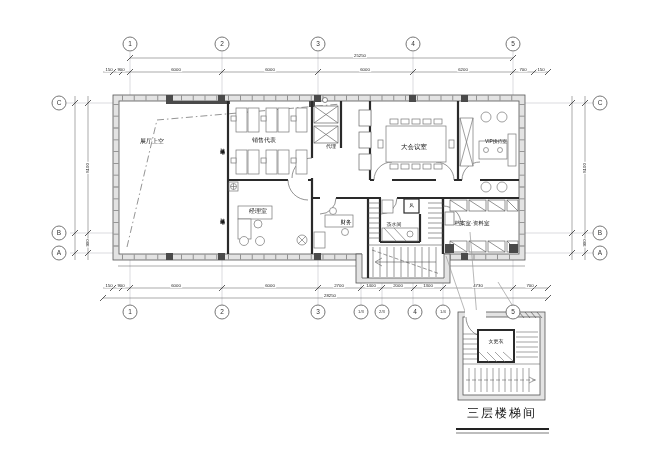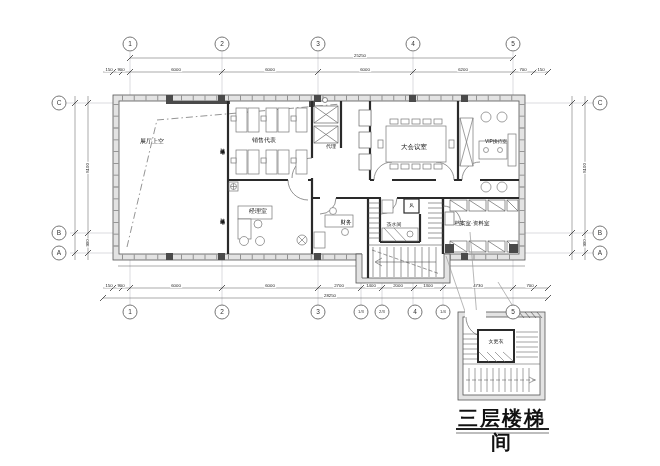--- a/index.html
+++ b/index.html
@@ -12,21 +12,21 @@
   .bub.frac{font-size:4.2px;}
   .lbl{position:absolute;transform:translate(-50%,-50%);font-size:6px;color:#111;
        white-space:nowrap;line-height:1;}
   .vlbl{position:absolute;transform:translate(-50%,-50%);writing-mode:vertical-rl;
         font-size:4.3px;color:#111;line-height:1;letter-spacing:0.5px;white-space:nowrap;}
   .dim{position:absolute;transform:translate(-50%,-50%);font-size:4.3px;color:#222;
        background:#fff;padding:0 1px;line-height:1;white-space:nowrap;}
   .dimv{position:absolute;transform:translate(-50%,-50%) rotate(-90deg);font-size:4.3px;
         color:#222;background:#fff;padding:0 1px;line-height:1;white-space:nowrap;}
   .detail-title{position:absolute;left:452px;top:406px;width:100px;text-align:center;
-        font-family:"Liberation Serif",serif;font-weight:bold;font-size:20px;
+        font-family:"Liberation Serif",serif;font-weight:normal;font-size:12px;
         letter-spacing:2px;color:#111;line-height:1.2;}
 </style>
 </head>
 <body>
 
 <div class="stage">
 
   <svg width="660" height="466" viewBox="0 0 660 466">
 
     <g stroke="#c3c3c9" stroke-width="0.6" fill="none">

